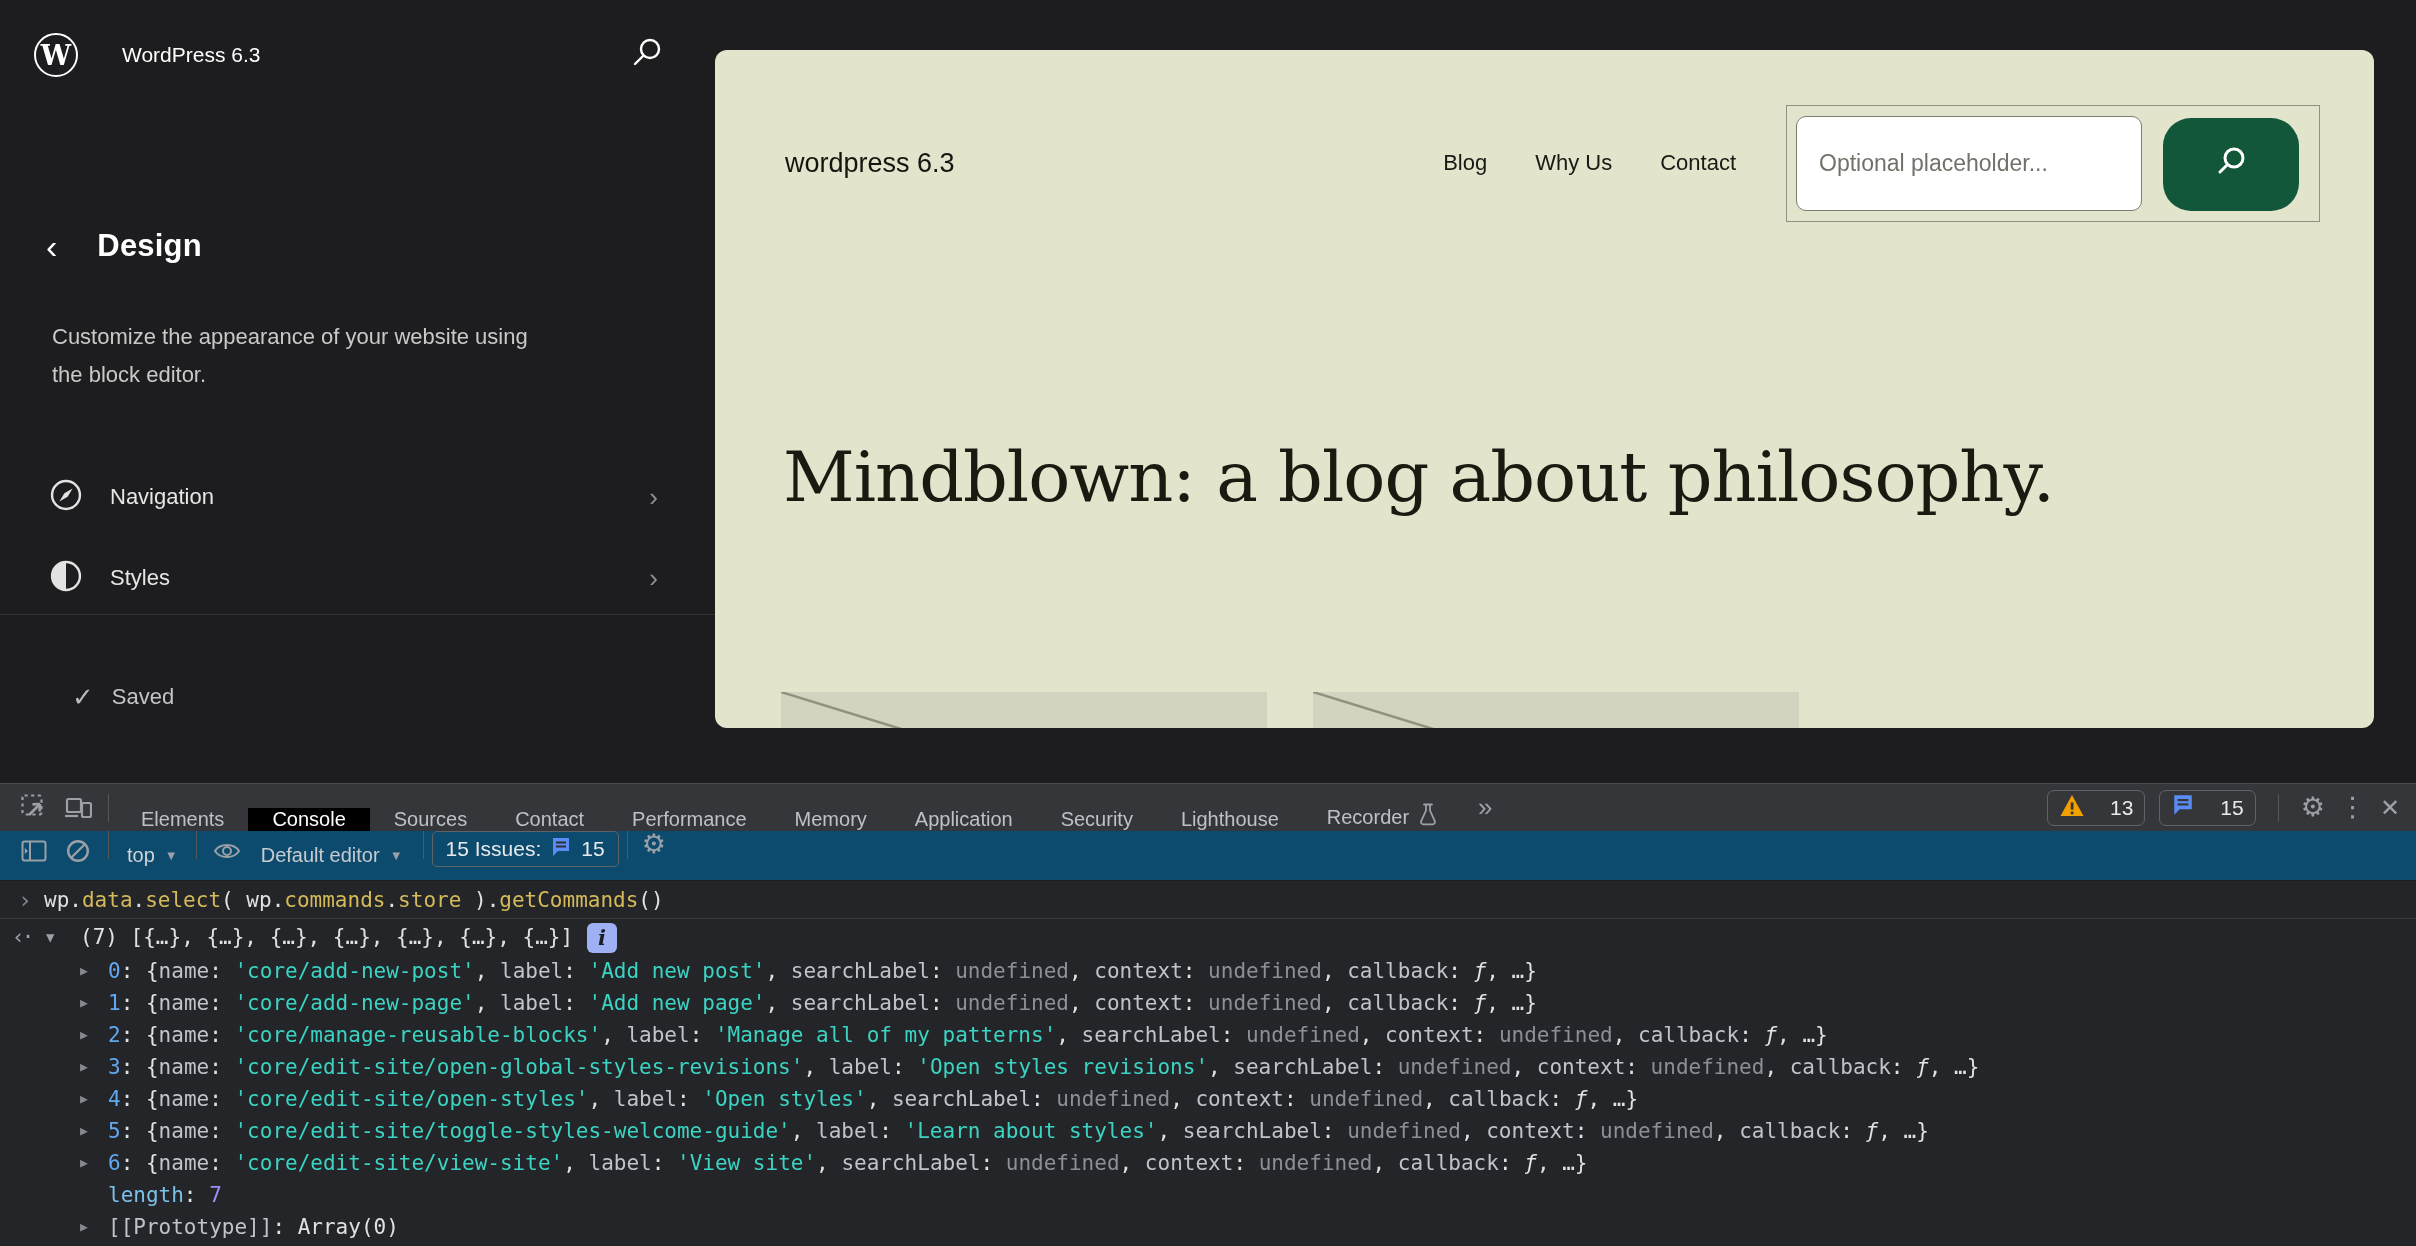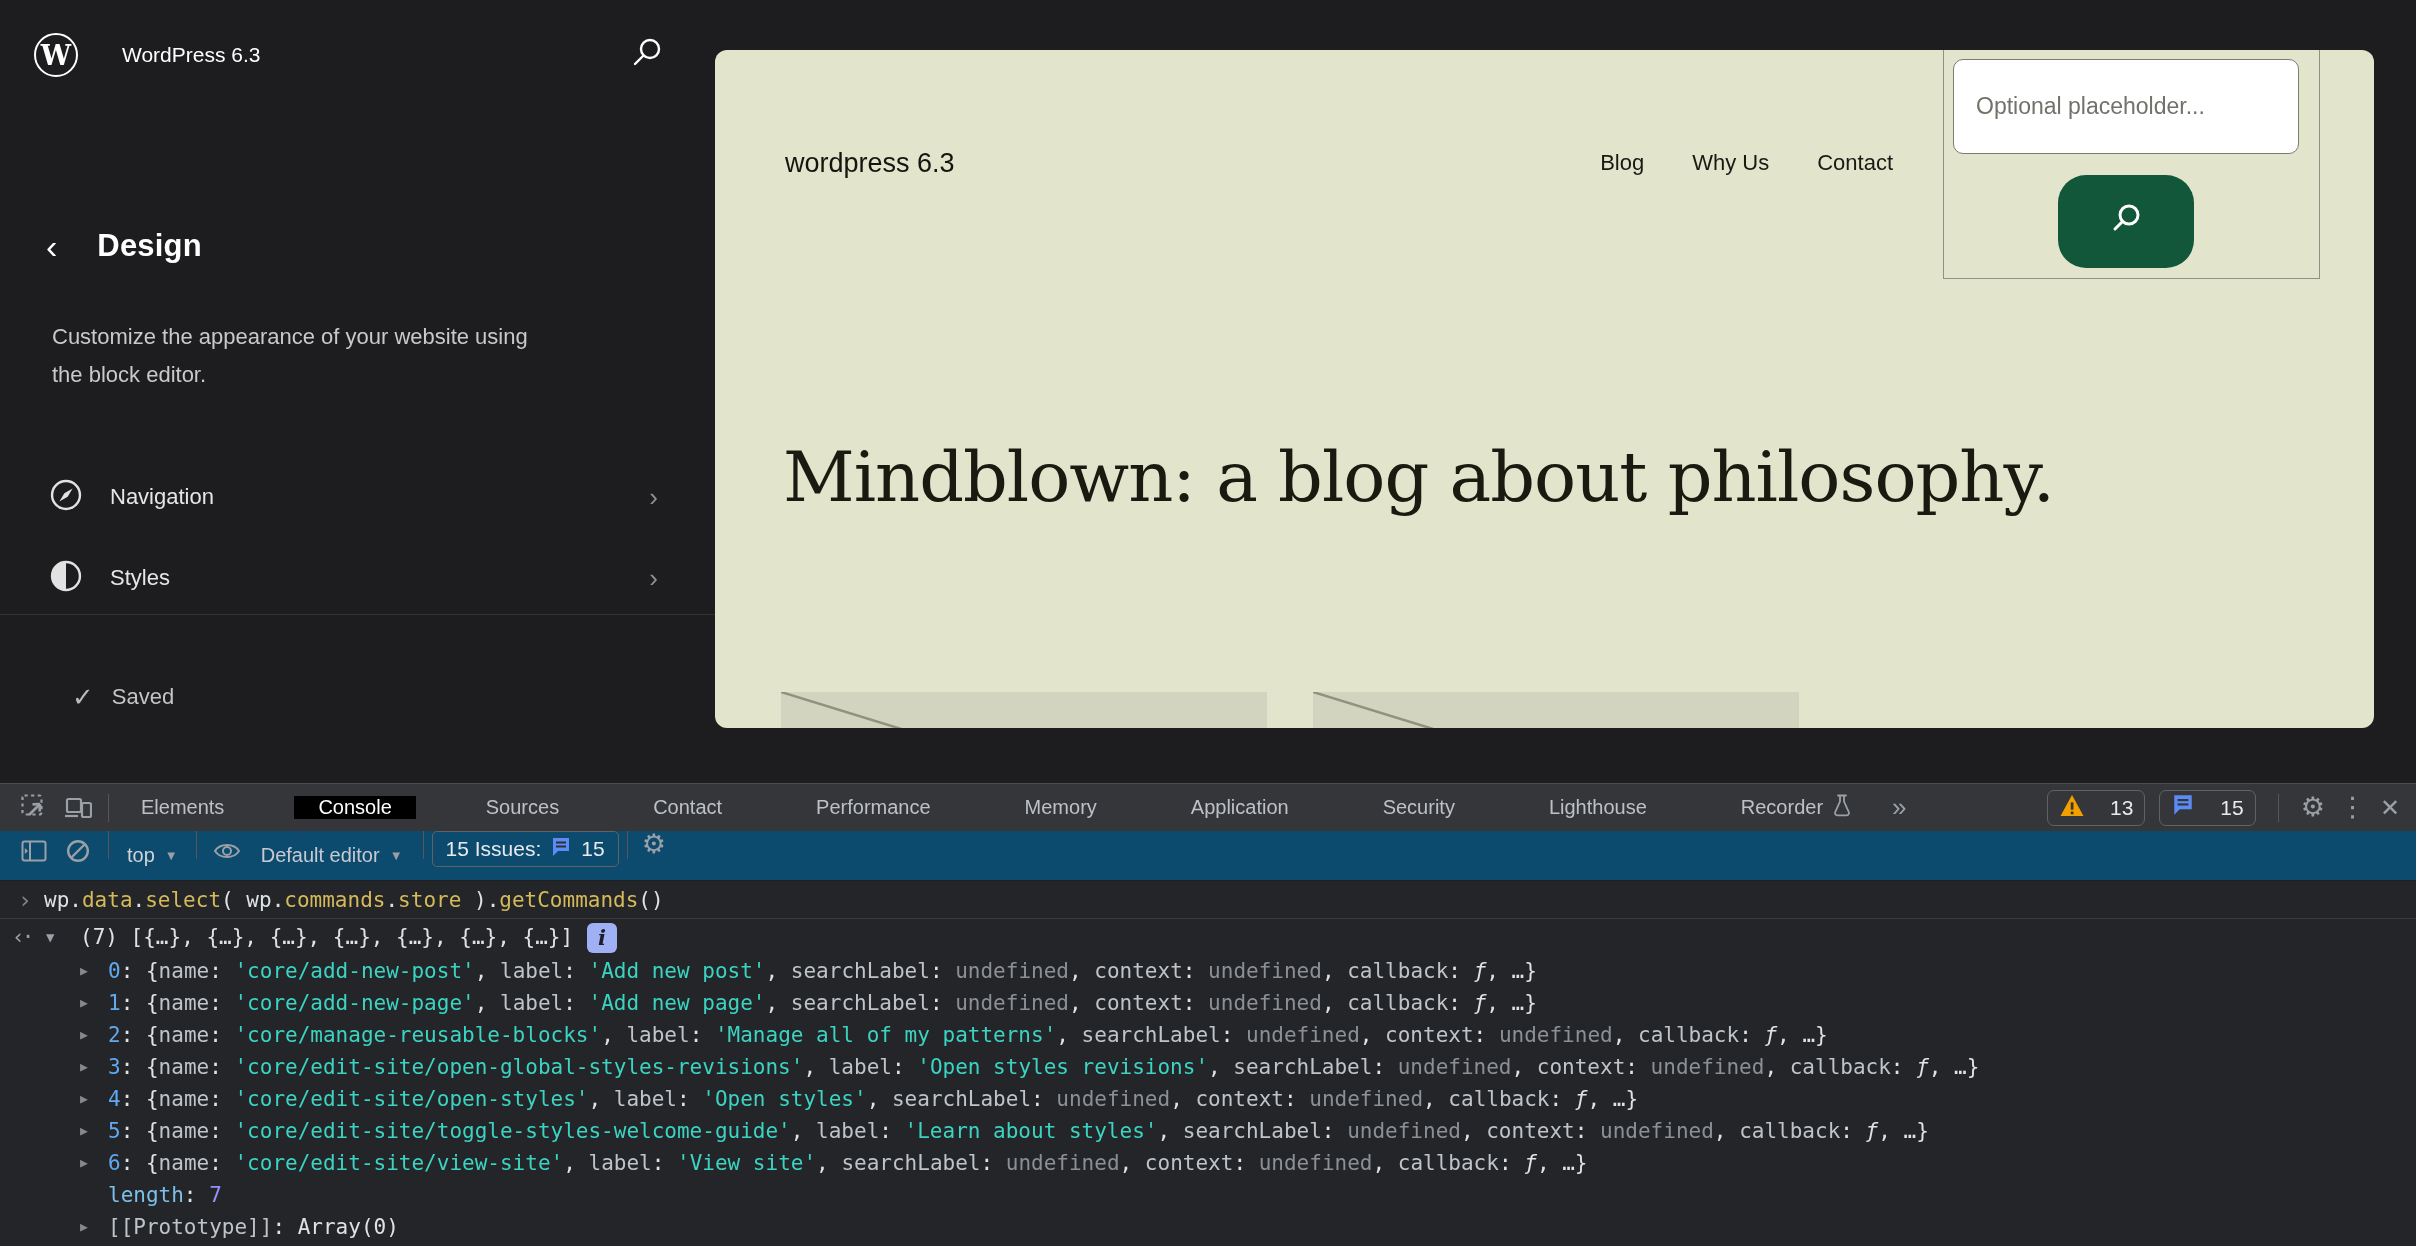--- a/index.html
+++ b/index.html
@@ -32,38 +32,38 @@
   .sb-saved .check{font-size:26px;color:#b9bcbf;}
   .sb-saved .txt{margin-left:18px;font-size:22px;color:#c3c4c7;}
 
   
   .canvas{position:absolute;left:715px;top:50px;width:1659px;height:678px;background:var(--canvas);
           border-radius:12px;overflow:hidden;color:#1a1a14;}
   .site-header{position:absolute;left:70px;right:54px;top:56px;height:114px;display:flex;align-items:center;}
   .site-title{font-size:27px;color:#151510;}
   .site-nav{display:flex;gap:48px;margin-left:auto;margin-right:50px;font-size:22px;}
   .site-nav span{cursor:pointer;}
-  .search-wrap{display:flex;align-items:center;border:1px solid #8f9183;padding:10px 20px 10px 9px;gap:21px;flex-direction:column;}
+  .search-wrap{display:flex;align-items:flex-end;border:1px solid #8f9183;padding:10px 20px 10px 9px;gap:21px;}
   .search-input{width:346px;height:95px;border:1px solid #7a7d70;border-radius:10px;background:#fff;
                 font-size:23px;padding:0 22px;color:#333;outline:none;font-family:"Liberation Sans",sans-serif;}
   .search-input::placeholder{color:#70736a;}
   .search-btn{width:136px;height:93px;border:none;border-radius:28px;background:var(--btn-green);
               display:flex;align-items:center;justify-content:center;cursor:pointer;}
   .headline{position:absolute;left:68px;top:386px;font-family:"DejaVu Serif",serif;font-size:70px;
             letter-spacing:-1px;color:#1a1a10;white-space:nowrap;}
   .ph{position:absolute;bottom:0;height:36px;width:486px;background:#d2d4bf;overflow:hidden;}
   .ph1{left:66px;} .ph2{left:598px;}
 
   
   .devtools{position:absolute;left:0;top:783px;width:2416px;height:463px;background:#242528;
             border-top:1px solid #4a4c50;color:#bdc1c6;}
   .dt-tabbar{height:47px;background:#35363a;display:flex;align-items:center;padding-left:12px;}
   .icon-btn{display:flex;align-items:center;justify-content:center;width:44px;height:40px;cursor:pointer;}
   .vdiv{width:1px;height:28px;background:#55575b;margin:0 8px;}
-  .dt-tabs{display:flex;height:47px;align-items:center;gap:46px;}
+  .dt-tabs{display:flex;height:47px;align-items:flex-end;}
   .dt-tab{display:flex;align-items:center;gap:9px;padding:0 24px;font-size:20px;color:#bdc1c6;cursor:pointer;white-space:nowrap;}
   .dt-tab.active{background:#000;color:#fff;}
   .more-tabs{display:flex;align-items:center;font-size:26px;color:#9aa0a6;padding:0 16px;cursor:pointer;}
   .dt-right{margin-left:auto;display:flex;align-items:center;gap:14px;padding-right:16px;}
   .count-badge{display:flex;align-items:center;gap:25px;border:1px solid #5f6368;border-radius:7px;
                height:36px;padding:0 11px;font-size:21px;color:#e8eaed;cursor:pointer;}
   .tool-glyph{color:#9aa0a6;font-size:27px;cursor:pointer;line-height:1;}
   .close-x{font-size:24px;color:#9aa0a6;cursor:pointer;}
 
   .dt-toolbar{height:50px;background:#0c4a6e;display:flex;padding:0 12px;

